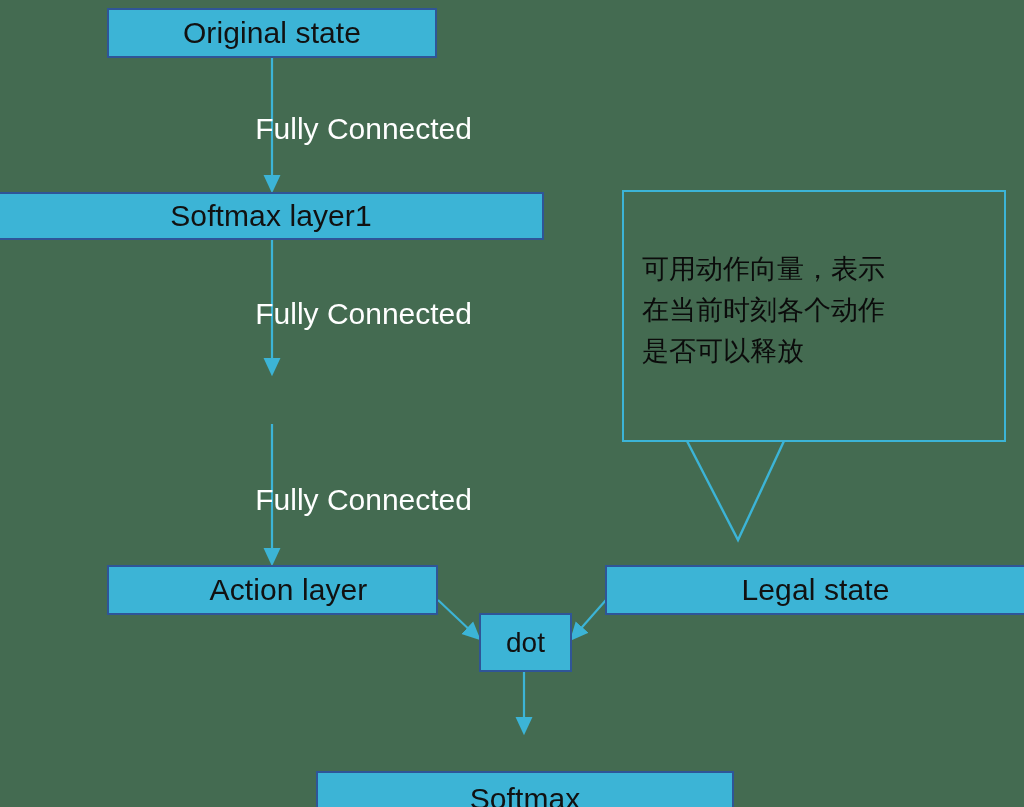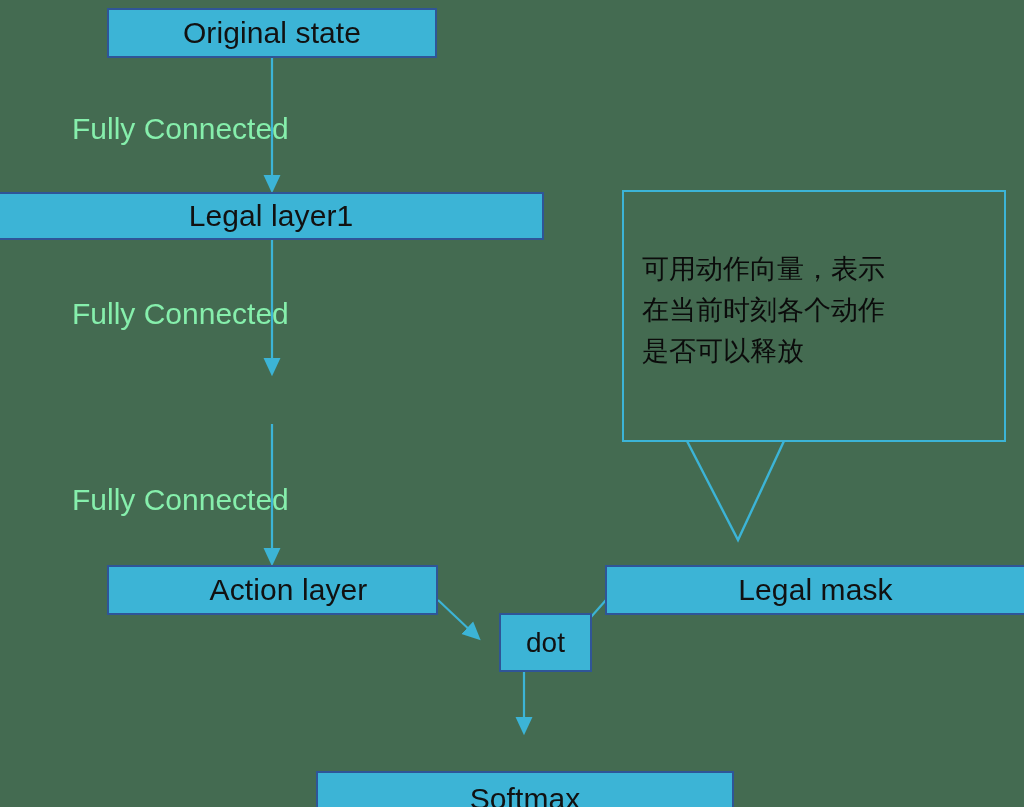--- a/index.html
+++ b/index.html
@@ -29,28 +29,27 @@
     align-items: center;
     justify-content: center;
     color: #111111;
     font-size: 30px;
     font-weight: 400;
     letter-spacing: 0.1px;
     white-space: nowrap;
   }
   .node.small {
     font-size: 28px;
-    margin-left: 20px;
   }
   .edge-label {
     position: absolute;
-    color: #86efac;
+    color: #ffffff;
     font-size: 30px;
     white-space: nowrap;
-    text-align: left;
+    text-align: right;
   }
   .callout {
     position: absolute;
     box-sizing: border-box;
     border: 2px solid #3cb4d6;
     background: transparent;
   }
   .callout-text {
     position: absolute;
     color: #0b0b0b;
@@ -106,30 +105,30 @@
     <g>
       <polyline points="687,441 738,540 784,441" fill="none" stroke="#3cb4d6" stroke-width="2.4" stroke-linejoin="miter"></polyline>
     </g>
   </svg>
 
   <div class="node" style="left:107px; top:8px; width:330px; height:50px;">
     <span>Original state</span>
   </div>
 
   <div class="node" style="left:-2px; top:192px; width:546px; height:48px;">
-    <span>Legal layer1</span>
+    <span>Softmax layer1</span>
   </div>
 
 
   <div class="node" style="left:107px; top:565px; width:331px; height:50px;padding-left:32px;">
     <span>Action layer</span>
   </div>
 
   <div class="node" style="left:605px; top:565px; width:421px; height:50px;">
-    <span>Legal mask</span>
+    <span>Legal state</span>
   </div>
 
   <div class="node small" style="left:479px; top:613px; width:93px; height:59px;">
     <span>dot</span>
   </div>
 
   <div class="node" style="left:316px; top:771px; width:418px; height:55px;">
     <span>Softmax</span>
   </div>
 

